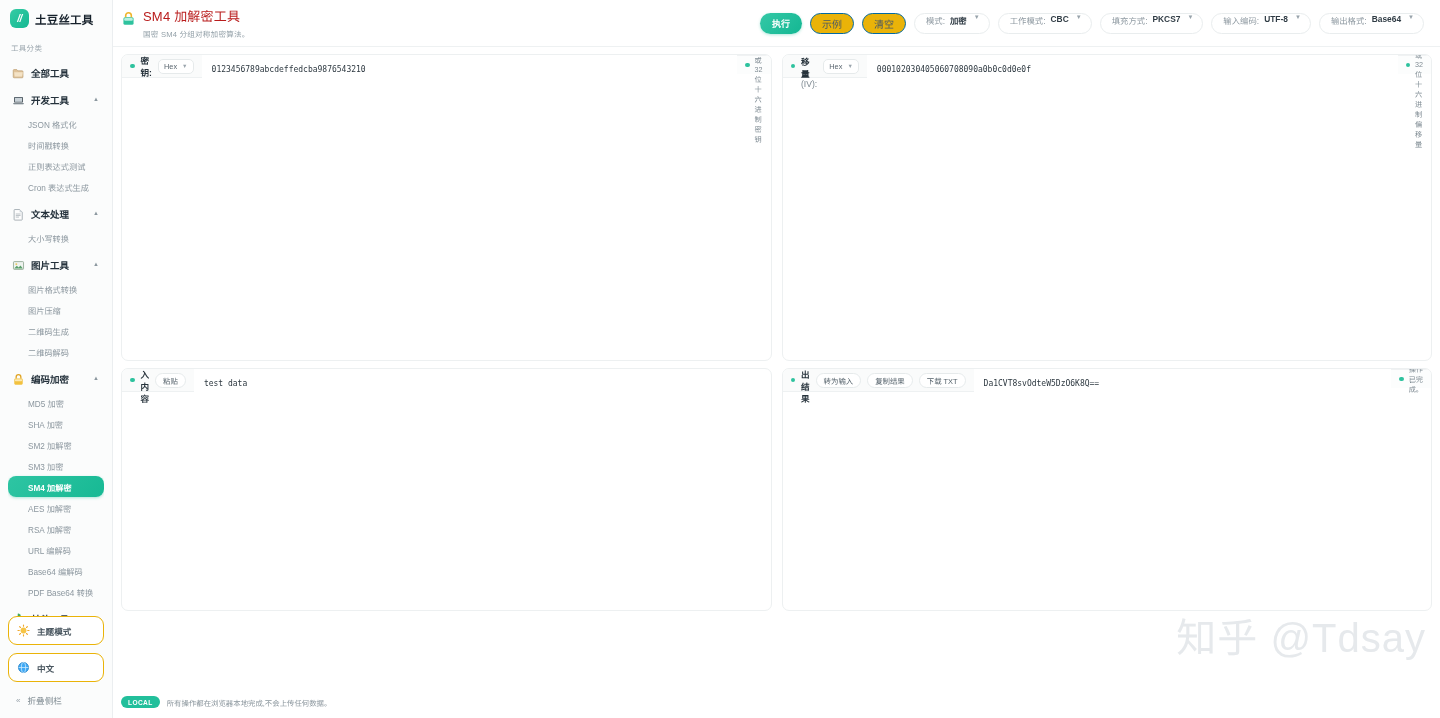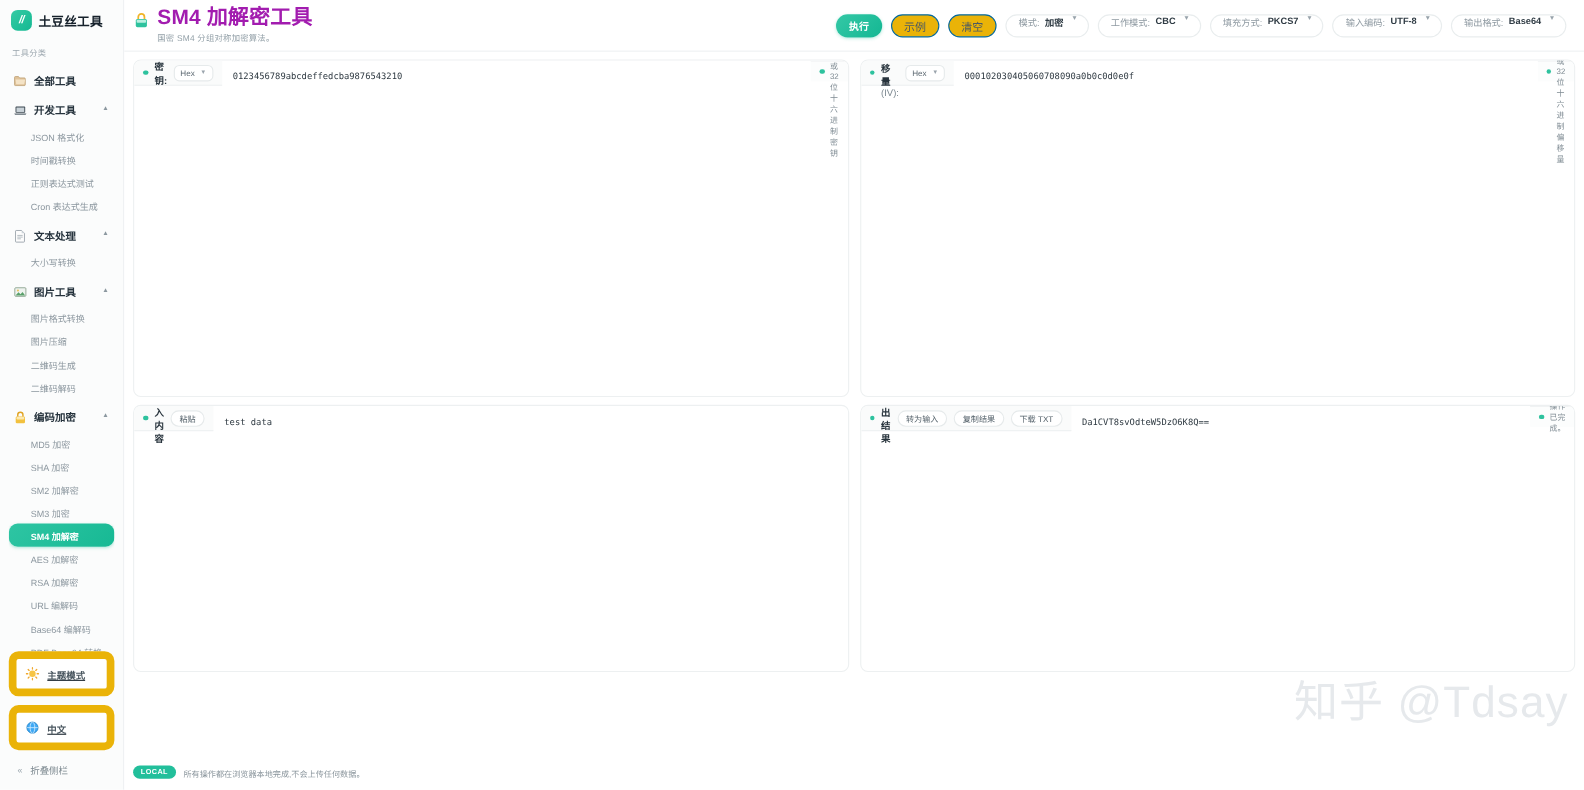--- a/index.html
+++ b/index.html
@@ -53,42 +53,42 @@
   }
   .nav-item.active {
     background: linear-gradient(135deg,#2ec5a3 0%,#17b994 100%);
     color: #ffffff; font-weight: 700;
     box-shadow: 0 1px 3px rgba(23,185,148,.35);
   }
 
   .side-bottom { padding: 0 0 6px 0; }
   .side-pill {
     display: flex; align-items: center; gap: 7px;
-    background: #ffffff; border: 7px solid #eab308; border-radius: 9px;
-    padding: 7px 8px; margin-bottom: 8px; cursor: pointer; text-decoration: underline;
+    background: #ffffff; border: 1px solid #eab308; border-radius: 9px;
+    padding: 7px 8px; margin-bottom: 8px; cursor: pointer;
   }
   .side-pill-label { font-size: 8.6px; color: #49565f; font-weight: 600; }
   .collapse-row {
     display: flex; align-items: center; gap: 7px; padding: 4px 4px 6px 8px;
     cursor: pointer;
   }
   .collapse-chevrons { font-size: 8px; color: #9aa5ad; }
   .collapse-label { font-size: 8.6px; color: #7d8990; }
 
   
   .main { flex: 1 1 auto; height: 718px; display: flex; flex-direction: column;
           background: #ffffff; position: relative; }
 
   .topbar {
     height: 47px; flex: 0 0 47px; border-bottom: 1px solid #eef1f2;
     display: flex; align-items: center; padding: 0 16px 0 8px; gap: 10px;
   }
   .title-wrap { display: flex; align-items: flex-start; gap: 7px; padding-top: 2px; }
   .title-icon { width: 15px; height: 15px; margin-top: 2px; }
-  .page-title { font-size: 19px; font-weight: 700; color: #a21caf; letter-spacing: .2px; line-height: 16px;}
+  .page-title { font-size: 13px; font-weight: 400; color: #b91c1c; letter-spacing: .2px; line-height: 16px;}
   .page-sub { font-size: 7.6px; color: #93a0a8; margin-top: 3px; letter-spacing: .2px; }
 
   .toolbar { margin-left: auto; display: flex; align-items: center; gap: 8px; }
   .btn-run {
     background: linear-gradient(135deg,#34c8a6 0%,#14b793 100%);
     color: #fff; font-size: 9px; font-weight: 700;
     border: none; border-radius: 11px; height: 21px; padding: 0 12px;
     cursor: pointer; box-shadow: 0 1px 3px rgba(20,183,147,.32);
   }
   .btn-plain {

